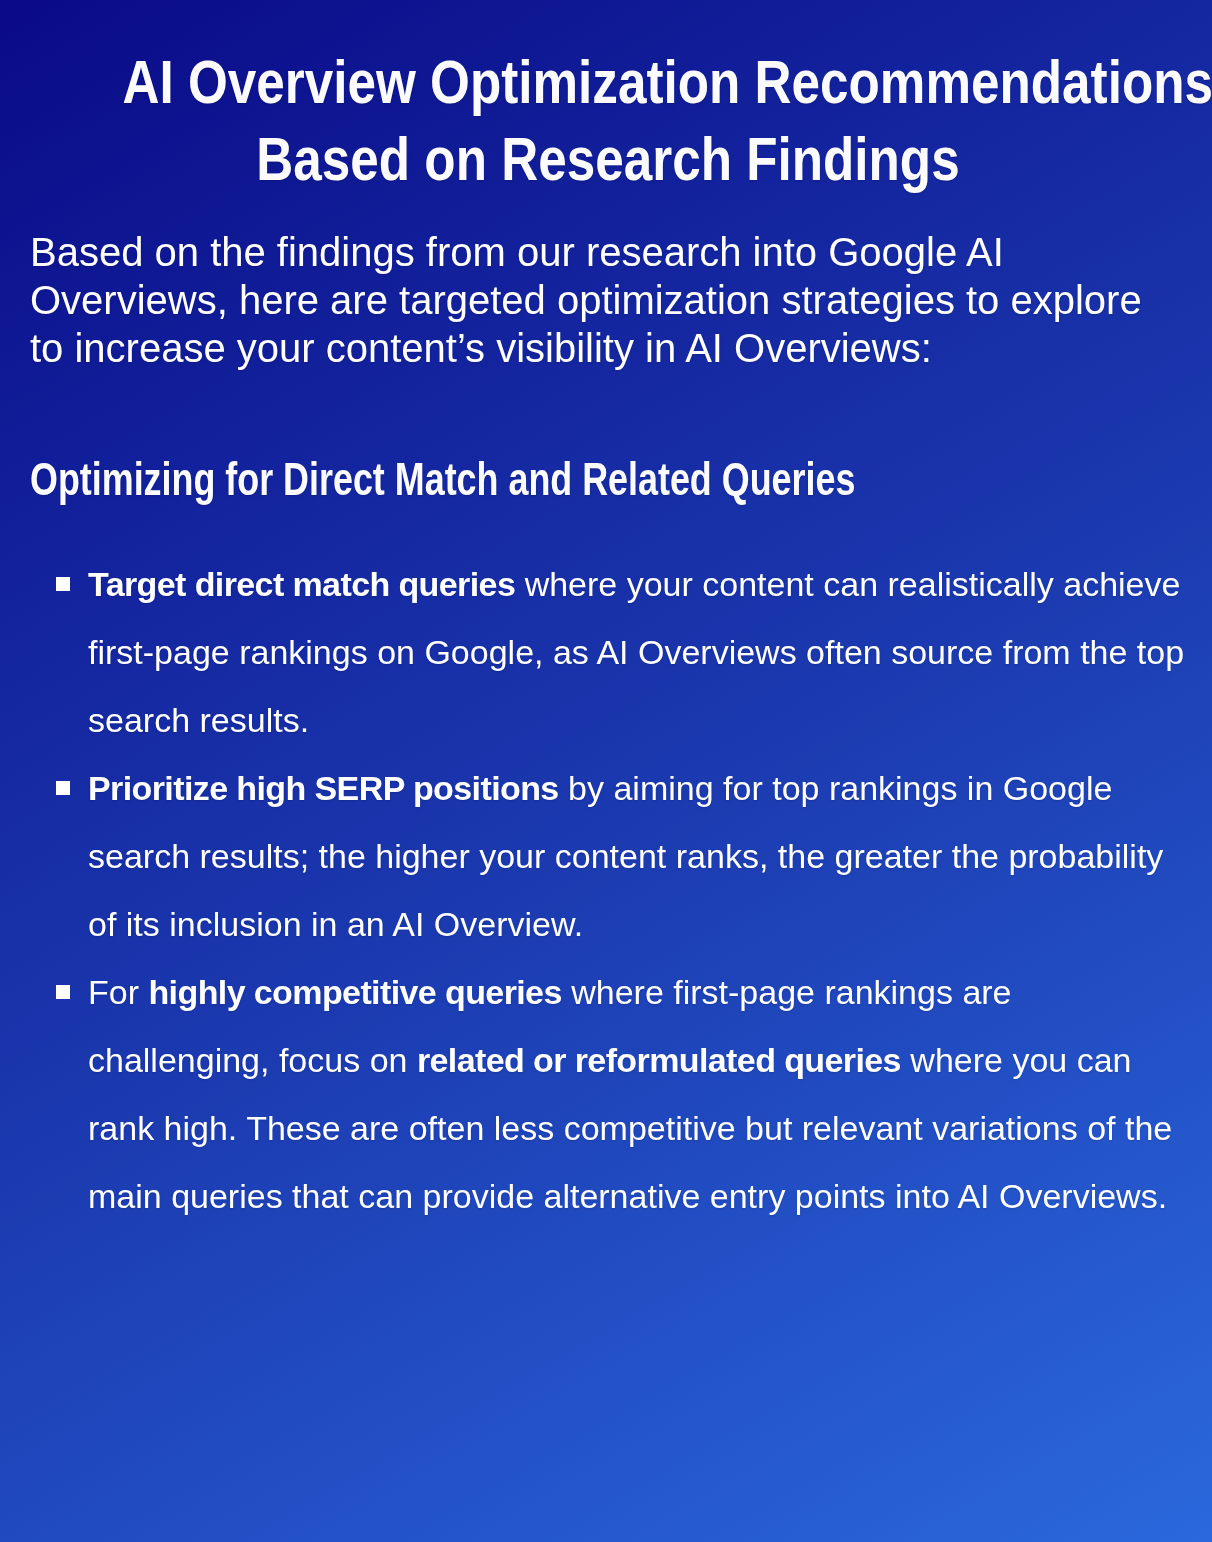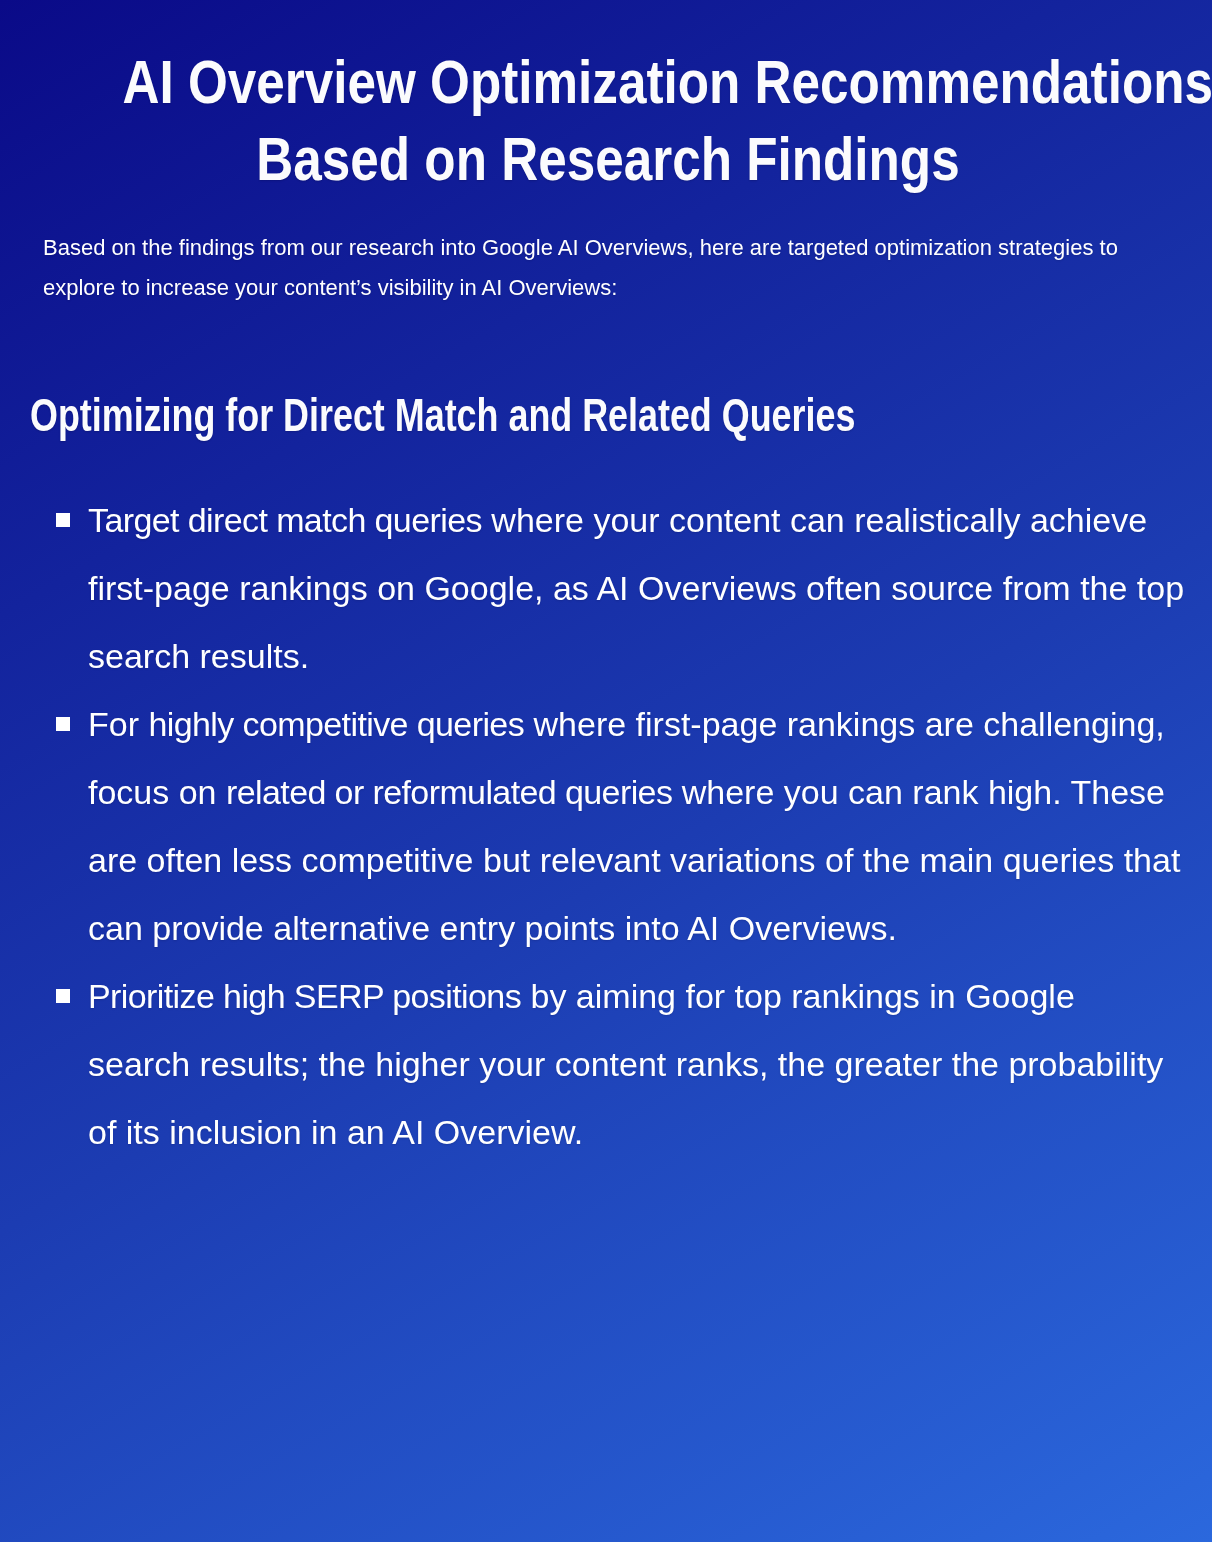--- a/index.html
+++ b/index.html
@@ -24,23 +24,23 @@
     text-align: center;
     color: #fbfbfd;
     text-shadow: 0 1px 2px rgba(0,0,40,0.20);
   }
   .title .tline {
     transform: scaleX(0.84);
     transform-origin: 50% 50%;
     white-space: nowrap;
   }
   .intro {
-    margin: 30px 0 0 13px;
-    font-size: 22px;
-    line-height: 40px;
+    margin: 30px 0 0 0;
+    font-size: 40px;
+    line-height: 48px;
     text-shadow: 0 1px 2px rgba(0,0,40,0.15);
   }
   .section-heading {
     margin: 82px 0 0 0;
     font-size: 46px;
     font-weight: 700;
     line-height: 50px;
     white-space: nowrap;
     transform: scaleX(0.78);
     transform-origin: 0 50%;
@@ -62,35 +62,35 @@
   ul.bullets li::before {
     content: "";
     position: absolute;
     left: 0;
     top: 27px;
     width: 14px;
     height: 14px;
     background: #ffffff;
   }
   .b {
-    font-weight: 400;
+    font-weight: 700;
     letter-spacing: -0.6px;
   }
 </style>
 </head>
 <body style="background: linear-gradient(150deg, rgb(10, 10, 136) 0%, rgb(28, 60, 178) 55%, rgb(43, 104, 221) 100%); color: rgb(255, 255, 255);">
 
 <div class="container">
   <h1 class="title">
     <div class="tline">AI Overview Optimization Recommendations</div>
     <div class="tline">Based on Research Findings</div>
   </h1>
 
   <p class="intro">Based on the findings from our research into Google AI Overviews, here are targeted optimization strategies to explore to increase your content’s visibility in AI Overviews:</p>
 
   <h2 class="section-heading">Optimizing for Direct Match and Related Queries</h2>
 
   <ul class="bullets">
       <li><span class="b">Target direct match queries</span><span> where your content can realistically achieve first-page rankings on Google, as AI Overviews often source from the top search results.</span></li>
+      <li><span class="b">Prioritize high SERP positions</span><span> by aiming for top rankings in Google search results; the higher your content ranks, the greater the probability of its inclusion in an AI Overview.</span></li>
       <li><span>For </span><span class="b">highly competitive queries</span><span> where first-page rankings are challenging, focus on </span><span class="b">related or reformulated queries</span><span> where you can rank high. These are often less competitive but relevant variations of the main queries that can provide alternative entry points into AI Overviews.</span></li>
-      <li><span class="b">Prioritize high SERP positions</span><span> by aiming for top rankings in Google search results; the higher your content ranks, the greater the probability of its inclusion in an AI Overview.</span></li>
     </ul>
 </div>
 
 </body></html>

